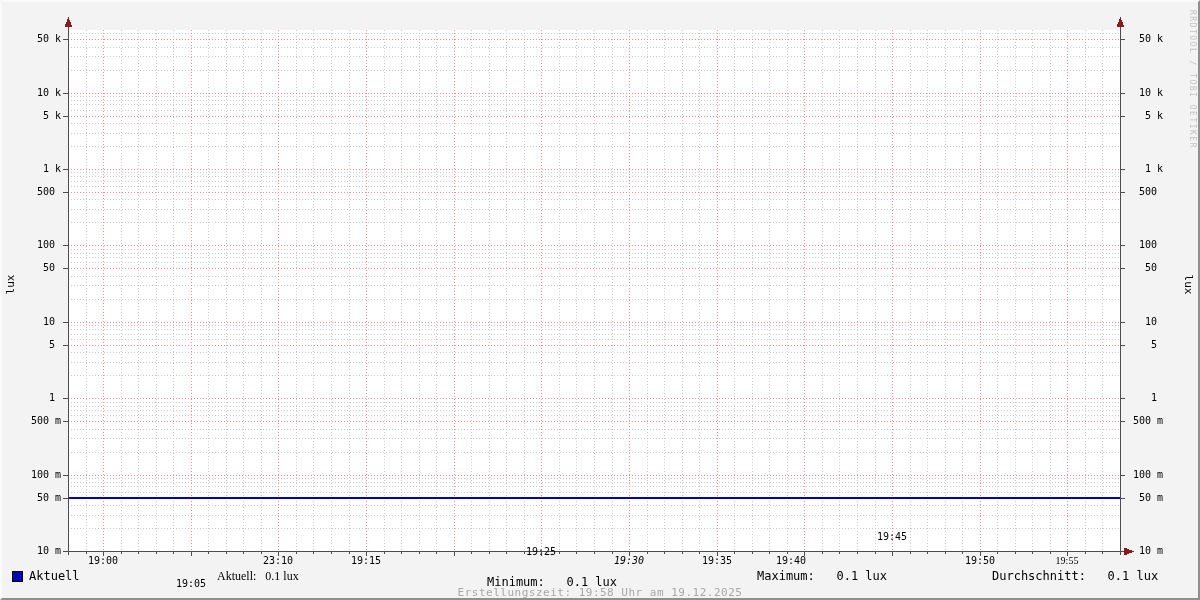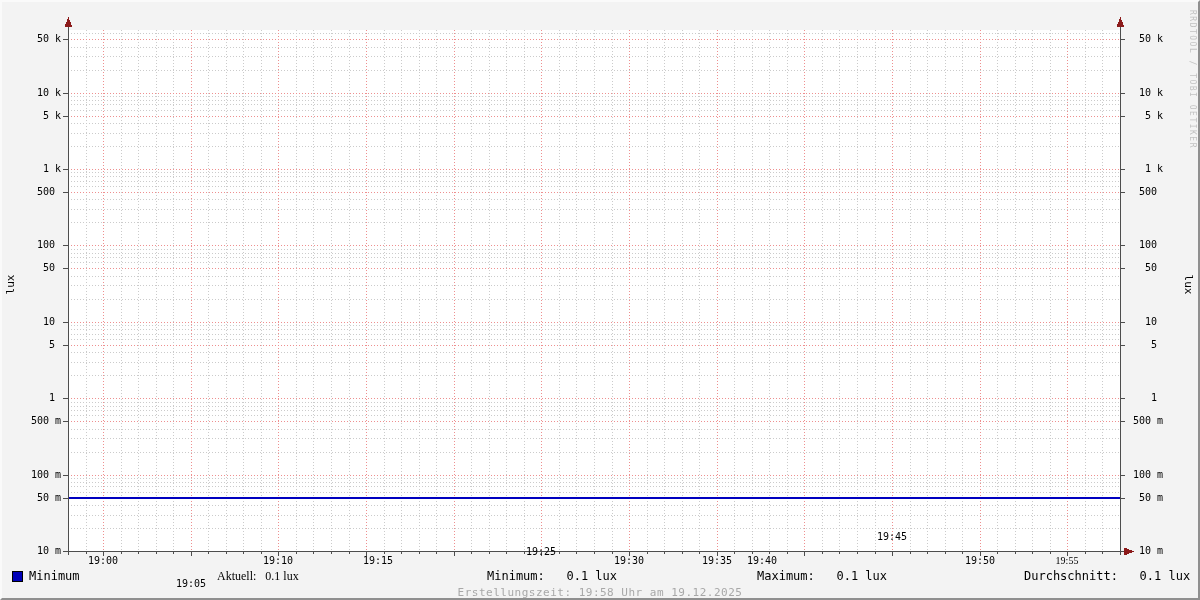--- a/index.html
+++ b/index.html
@@ -302,38 +302,38 @@
       <div class="axis-label ylab-left" style="top: 161px;">1 k</div>
       <div class="axis-label ylab-right" style="top: 161px;">1 k</div>
       <div class="axis-label ylab-left" style="top: 108px;">5 k</div>
       <div class="axis-label ylab-right" style="top: 108px;">5 k</div>
       <div class="axis-label ylab-left" style="top: 85px;">10 k</div>
       <div class="axis-label ylab-right" style="top: 85px;">10 k</div>
       <div class="axis-label ylab-left" style="top: 31px;">50 k</div>
       <div class="axis-label ylab-right" style="top: 31px;">50 k</div>
       <div class="axis-label xlab" style="left: 81px; top: 553px;">19:00</div>
       <div class="axis-label xlab" style="left: 169px; top: 553px; margin-top: 23px;">19:05</div>
-      <div class="axis-label xlab" style="left: 256px; top: 553px;">19:10</div>
-      <div class="axis-label xlab" style="left: 344px; top: 553px; margin-left: 12px;">19:15</div>
+      <div class="axis-label xlab" style="left: 256px; top: 553px;">23:10</div>
+      <div class="axis-label xlab" style="left: 344px; top: 553px;">19:15</div>
       <div class="axis-label xlab" style="left: 432px; top: 580px; margin-top: 27px;">19:20</div>
       <div class="axis-label xlab" style="left: 519px; top: 544px;">19:25</div>
-      <div class="axis-label xlab" style="left: 607px; top: 553px;">19:30</div>
+      <div class="axis-label xlab" style="left: 607px; top: 553px; font-style: italic;">19:30</div>
       <div class="axis-label xlab" style="left: 695px; top: 553px;">19:35</div>
-      <div class="axis-label xlab" style="left: 740px; top: 553px;">19:40</div>
+      <div class="axis-label xlab" style="left: 764px; top: 553px; text-align: right;">19:40</div>
       <div class="axis-label xlab" style="left: 870px; top: 529px;">19:45</div>
       <div class="axis-label xlab" style="left: 958px; top: 553px;">19:50</div>
       <div class="axis-label xlab" style="left: 1045px; top: 553px; font-family: Liberation Serif, serif;">19:55</div>
     </div>
 
   <div class="legend-row">
     <div class="series-key">
       <span class="swatch" style="background: rgb(0, 0, 184);"></span>
-      <span>Minimum</span>
+      <span>Aktuell</span>
     </div>
 
   <div class="stat" style="left: 215px; font-family: Liberation Serif, serif;">Aktuell:   0.1 lux</div>
-      <div class="stat" style="left: 485px;">Minimum:   0.1 lux</div>
+      <div class="stat" style="left: 485px; margin-top: 6px;">Minimum:   0.1 lux</div>
       <div class="stat" style="left: 755px;">Maximum:   0.1 lux</div>
-      <div class="stat" style="left: 1022px;">Durchschnitt:   0.1 lux</div>
+      <div class="stat" style="left: 990px;">Durchschnitt:   0.1 lux</div>
     </div>
 
   <div class="footer">Erstellungszeit: 19:58 Uhr am 19.12.2025</div>
 </div>
 
 </body></html>

